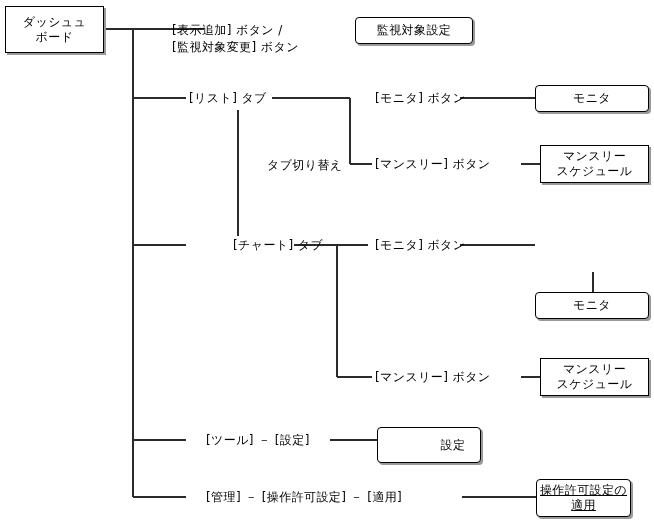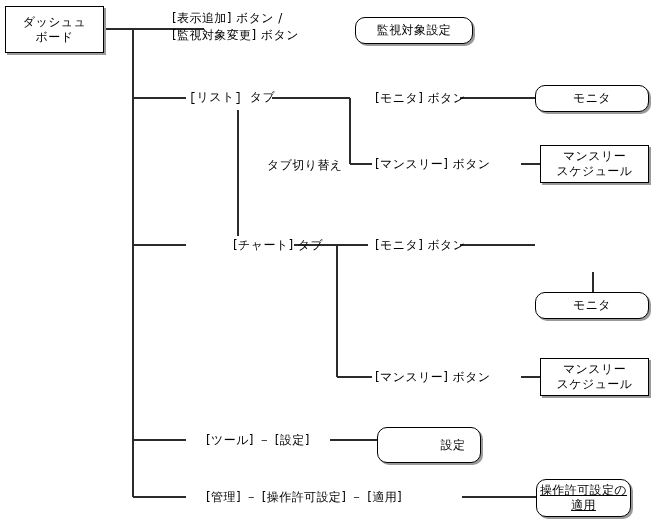--- a/index.html
+++ b/index.html
@@ -37,21 +37,21 @@
     background: #ffffff;
     border: 1px solid #000000;
     color: #000000;
     font-size: 12px;
     line-height: 15px;
     letter-spacing: 0.4px;
     box-shadow: 2px 2px 0 0 #9a9a9a;
     white-space: pre-line;
   }
   .node.rounded {
-    border-radius: 10px;
+    border-radius: 4px;
   }
   .node.square {
     border-radius: 0;
     font-family: Liberation Serif, serif;
   }
   
   .label {
     position: absolute;
     color: #000000;
     font-size: 12px;
@@ -107,24 +107,24 @@
       <path d="M 133 497 L 186 497"></path>
       <path d="M 462 497 L 536 497"></path>
     </g>
   </svg>
 
   <div class="node square" style="left:5px; top:6px; width:99px; height:47px;">
     <span>ダッシュュ
 ボード</span>
   </div>
 
-  <div class="label left" style="left:172px; top:10px; width:190px;">[表示追加] ボタン /
+  <div class="label left" style="left:172px; top:22px; width:190px;">[表示追加] ボタン /
 [監視対象変更] ボタン</div>
 
-  <div class="label left" style="left:189px; top:90px; width:90px;font-family:Liberation Mono, monospace;">[リスト] タブ</div>
+  <div class="label left" style="left:189px; top:90px; width:90px;">[リスト] タブ</div>
 
   <div class="label left" style="left:375px; top:90px; width:100px;">[モニタ] ボタン</div>
 
   <div class="label left" style="left:375px; top:156px; width:150px;">[マンスリー] ボタン</div>
 
   <div class="label left" style="left:248px; top:157px; width:92px;margin-left:19px;">タブ切り替え</div>
 
   <div class="label left" style="left:189px; top:237px; width:110px;margin-left:44px;">[チャート] タブ</div>
 
   <div class="label left" style="left:375px; top:237px; width:100px;">[モニタ] ボタン</div>

